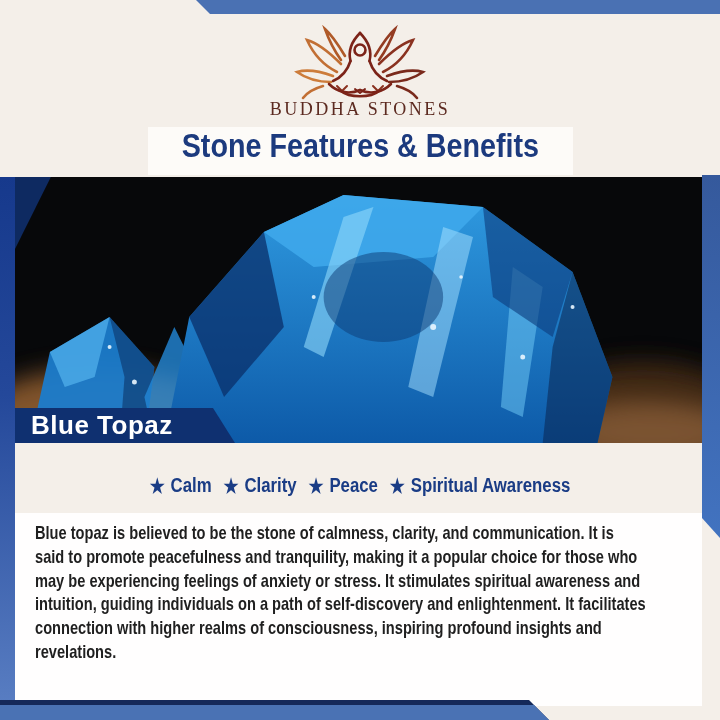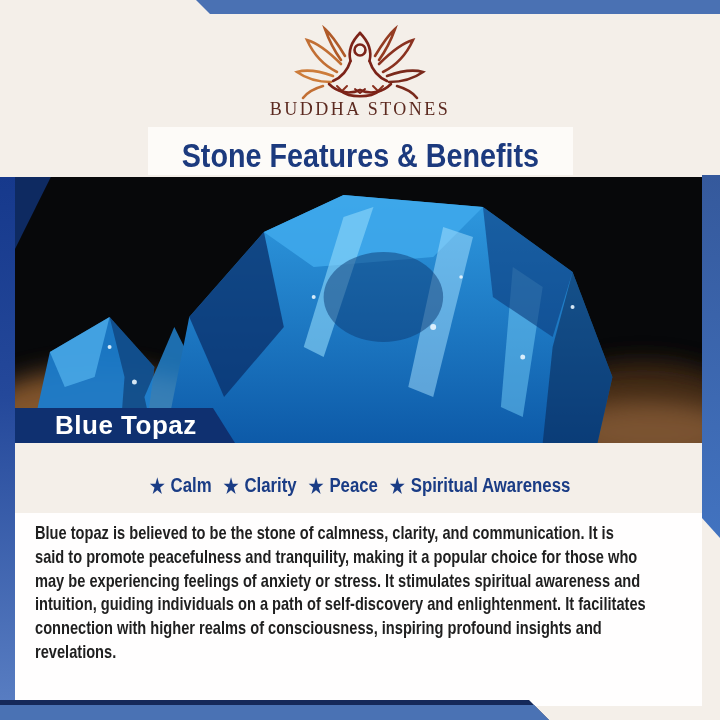--- a/index.html
+++ b/index.html
@@ -19,32 +19,32 @@
   .bottom-band{position:absolute;left:0;top:705px;width:720px;height:15px;background:#4a72b4;
     clip-path:polygon(0 0,534px 0,549px 15px,0 15px);}
 
   
   .logo{position:absolute;left:285px;top:20px;width:150px;height:80px;}
   .brand-name{position:absolute;left:0;top:99px;width:720px;text-align:center;
     font-family:"Liberation Serif",serif;font-size:18px;letter-spacing:2.5px;color:#5c2a20;}
 
   
   .title-panel{position:absolute;left:148px;top:127px;width:425px;height:48px;background:#fdfbf8;
-    display:flex;align-items:flex-end;justify-content:center;}
+    display:flex;align-items:flex-start;justify-content:center;}
   .page-title{font-size:33px;font-weight:bold;color:#1c3a7e;white-space:nowrap;
     transform:scaleX(0.87);transform-origin:center;}
 
   
   .photo{position:absolute;left:15px;top:177px;width:687px;height:266px;}
   .photo svg{display:block;width:100%;height:100%;}
 
   
   .stone-banner{position:absolute;left:15px;top:408px;width:222px;height:35px;background:#0f3070;
     clip-path:polygon(0 0,198px 0,220px 35px,0 35px);}
-  .stone-banner span{display:block;padding-left:40px;line-height:35px;font-size:26px;font-weight:bold;
+  .stone-banner span{display:block;padding-left:16px;line-height:35px;font-size:26px;font-weight:bold;
     color:#ffffff;letter-spacing:0.5px;}
 
   
   .features{position:absolute;left:0;top:474px;width:720px;display:flex;justify-content:center;
     gap:14px;color:#1a3c85;font-weight:bold;font-size:20px;white-space:nowrap;
     transform:scaleX(0.84);transform-origin:center;}
   .feature{display:flex;align-items:center;gap:7px;}
   .feature .star{font-size:20px;line-height:1;}
 
   

